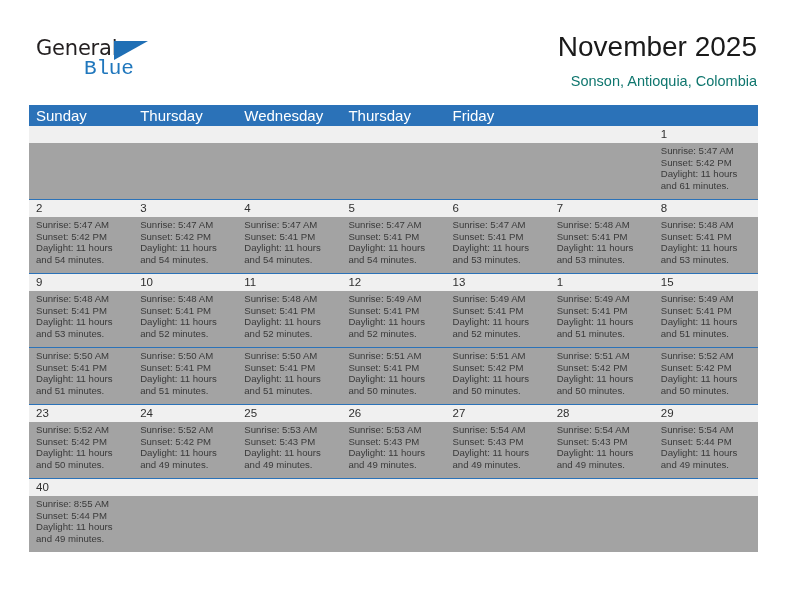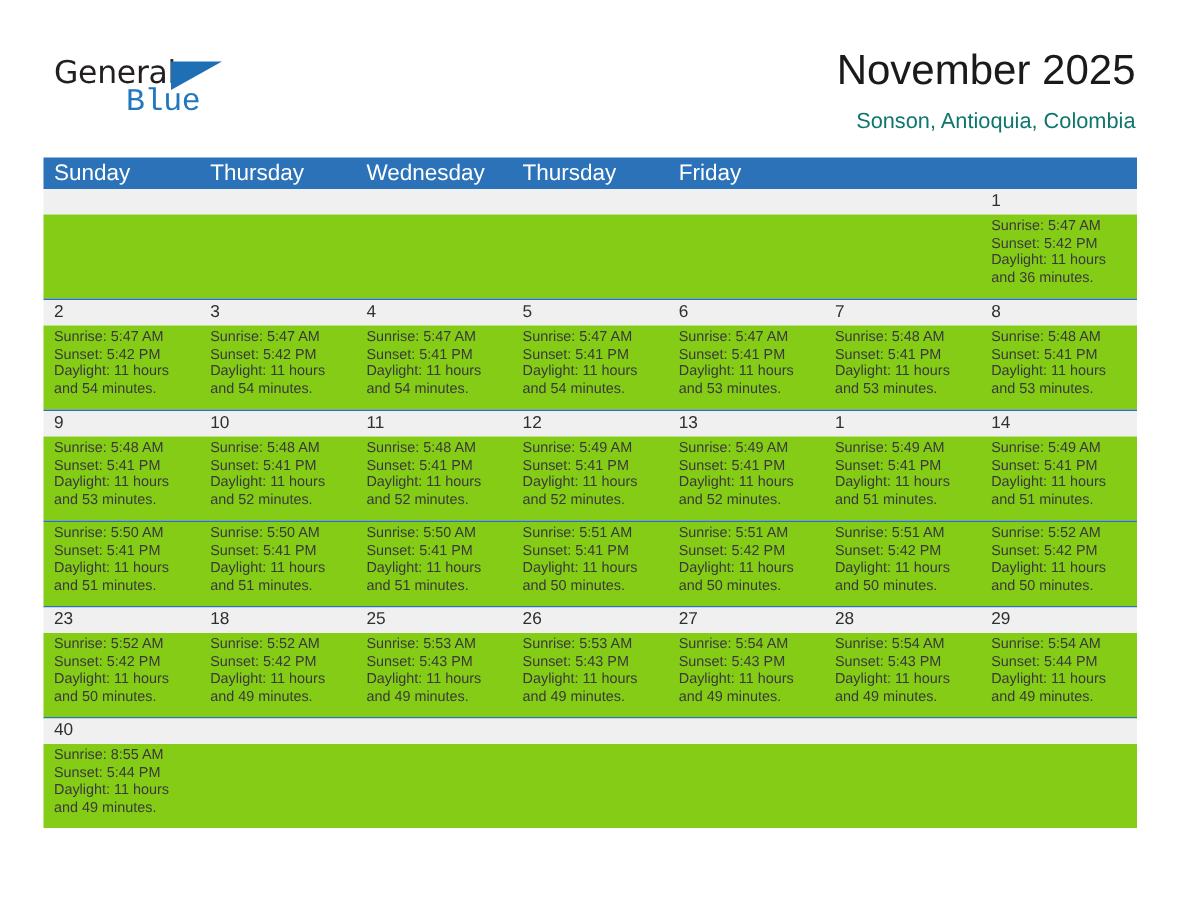--- a/index.html
+++ b/index.html
@@ -122,21 +122,21 @@
   .week-nums {
     display: flex;
     width: 729px;
     height: 17px;
     background: #f0f0f0;
   }
   .week-body {
     display: flex;
     width: 729px;
     height: 56px;
-    background: #84cc16;
+    background: #a3a3a3;
   }
   .num-cell {
     flex: 0 0 104.14px;
     width: 104.14px;
     box-sizing: border-box;
     padding-left: 7px;
     font-size: 11.5px;
     line-height: 17px;
     color: #2f2f2f;
     font-family: "Liberation Sans", sans-serif;
@@ -202,21 +202,21 @@
             <div class="info-cell"></div>
             <div class="info-cell"></div>
             <div class="info-cell"></div>
             <div class="info-cell"></div>
             <div class="info-cell"></div>
             <div class="info-cell"></div>
             <div class="info-cell">
               <div>Sunrise: 5:47 AM</div>
               <div>Sunset: 5:42 PM</div>
               <div>Daylight: 11 hours</div>
-              <div>and 36 minutes.</div>
+              <div>and 61 minutes.</div>
             </div>
           </div>
         </div>
         <div class="week">
           <div class="week-nums">
             <div class="num-cell">2</div>
             <div class="num-cell">3</div>
             <div class="num-cell">4</div>
             <div class="num-cell">5</div>
             <div class="num-cell">6</div>
@@ -269,21 +269,21 @@
           </div>
         </div>
         <div class="week">
           <div class="week-nums">
             <div class="num-cell">9</div>
             <div class="num-cell">10</div>
             <div class="num-cell">11</div>
             <div class="num-cell">12</div>
             <div class="num-cell">13</div>
             <div class="num-cell">1</div>
-            <div class="num-cell">14</div>
+            <div class="num-cell">15</div>
           </div>
           <div class="week-body">
             <div class="info-cell">
               <div>Sunrise: 5:48 AM</div>
               <div>Sunset: 5:41 PM</div>
               <div>Daylight: 11 hours</div>
               <div>and 53 minutes.</div>
             </div>
             <div class="info-cell">
               <div>Sunrise: 5:48 AM</div>
@@ -365,21 +365,21 @@
               <div>Sunrise: 5:52 AM</div>
               <div>Sunset: 5:42 PM</div>
               <div>Daylight: 11 hours</div>
               <div>and 50 minutes.</div>
             </div>
           </div>
         </div>
         <div class="week">
           <div class="week-nums">
             <div class="num-cell">23</div>
-            <div class="num-cell">18</div>
+            <div class="num-cell">24</div>
             <div class="num-cell">25</div>
             <div class="num-cell">26</div>
             <div class="num-cell">27</div>
             <div class="num-cell">28</div>
             <div class="num-cell">29</div>
           </div>
           <div class="week-body">
             <div class="info-cell">
               <div>Sunrise: 5:52 AM</div>
               <div>Sunset: 5:42 PM</div>

